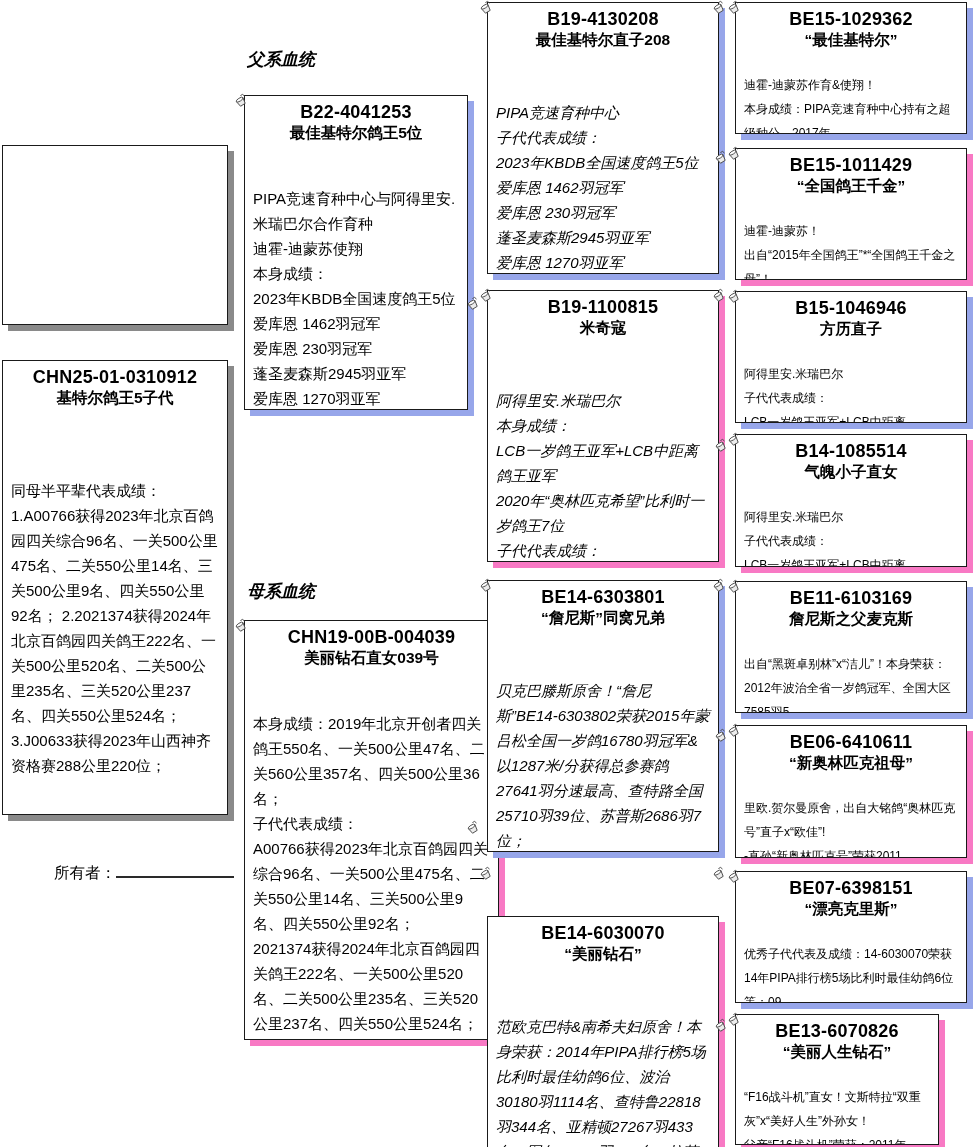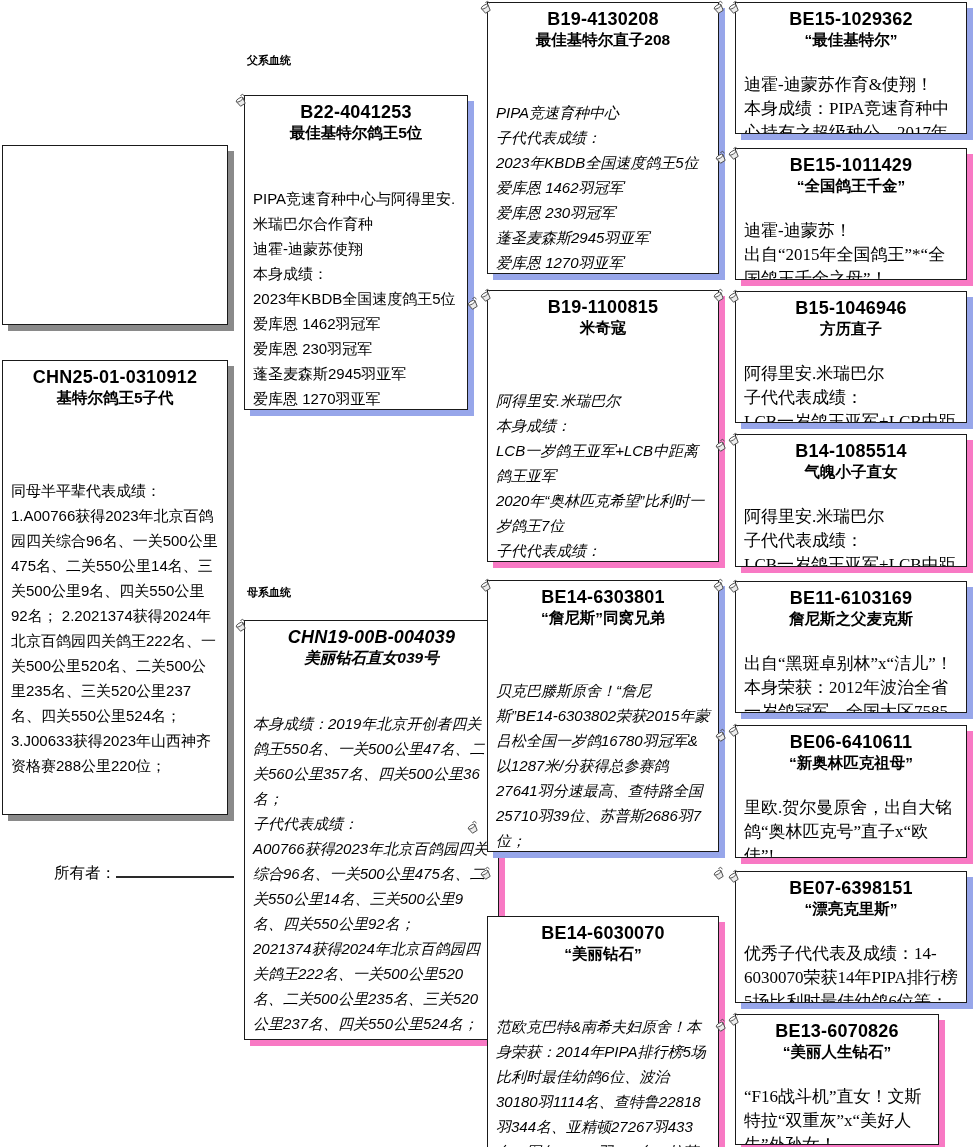--- a/index.html
+++ b/index.html
@@ -30,23 +30,23 @@
     white-space:nowrap;
   }
   .body-txt{
     white-space:pre-line;
     font-size:15px;line-height:25px;
     text-align:left;
   }
   .b1 .body-txt{margin-top:70px;}
   .b2 .body-txt{margin-top:43px;}
   .b3 .body-txt{margin-top:50px;font-style:italic;}
-  .b4 .body-txt{margin-top:23px;font-size:17px;line-height:24px;font-family:Liberation Serif, serif;}
+  .b4 .body-txt{margin-top:23px;font-size:12px;line-height:24px;}
   .blood-label{
-    position:absolute;font-weight:bold;font-size:11px;line-height:16px;
+    position:absolute;font-weight:bold;font-size:17px;line-height:16px;font-style:italic;
   }
   .owner-line{
     position:absolute;left:54px;top:862px;font-size:15.5px;line-height:22px;
     white-space:nowrap;
   }
   .owner-underline{
     display:inline-block;width:118px;height:14px;
     border-bottom:2px solid #2a2a2a;vertical-align:baseline;
   }
   .bucket-icon{position:absolute;width:17px;height:16px;z-index:5;}
@@ -83,21 +83,21 @@
 爱库恩  230羽冠军
 蓬圣麦森斯2945羽亚军
 爱库恩   1270羽亚军
 蓬圣麦森斯333羽季军
 蓬圣麦森斯1064羽4位
 蓬圣麦森斯619羽4位
 蓬圣麦森斯1417羽7位
 蓬圣麦森斯2068羽16位</div>
   </div>
 
-  <div class="box shadow-pink b2" style="left:244px;top:620px;width:255px;height:420px;font-style:italic;">
+  <div class="box shadow-pink b2" style="left:244px;top:620px;width:255px;height:420px;">
     <div class="ring">CHN19-00B-004039</div>
     <div class="pname">美丽钻石直女039号</div>
     <div class="body-txt">本身成绩：2019年北京开创者四关鸽王550名、一关500公里47名、二关560公里357名、四关500公里36名；
 子代代表成绩：
 A00766获得2023年北京百鸽园四关综合96名、一关500公里475名、二关550公里14名、三关500公里9名、四关550公里92名；
 2021374获得2024年北京百鸽园四关鸽王222名、一关500公里520名、二关500公里235名、三关520公里237名、四关550公里524名；
 J00633获得2023年山西神齐资格赛288公里220位；</div>
   </div>
 
   <div class="box shadow-blue b3" style="left:487px;top:2px;width:232px;height:272px;">

